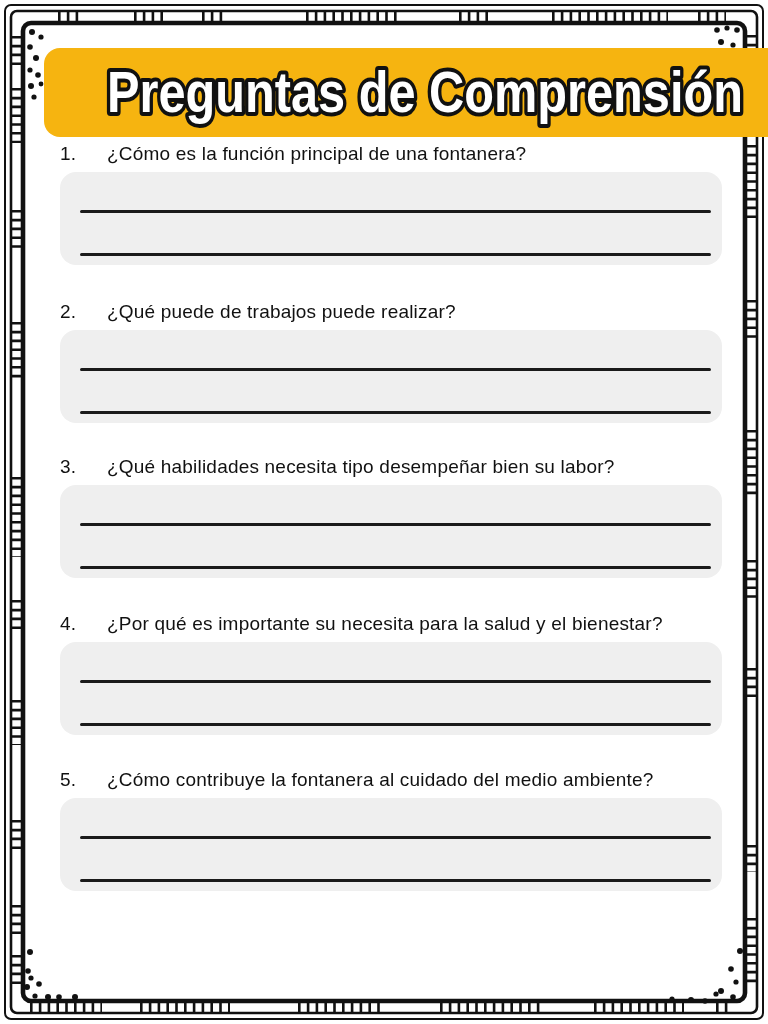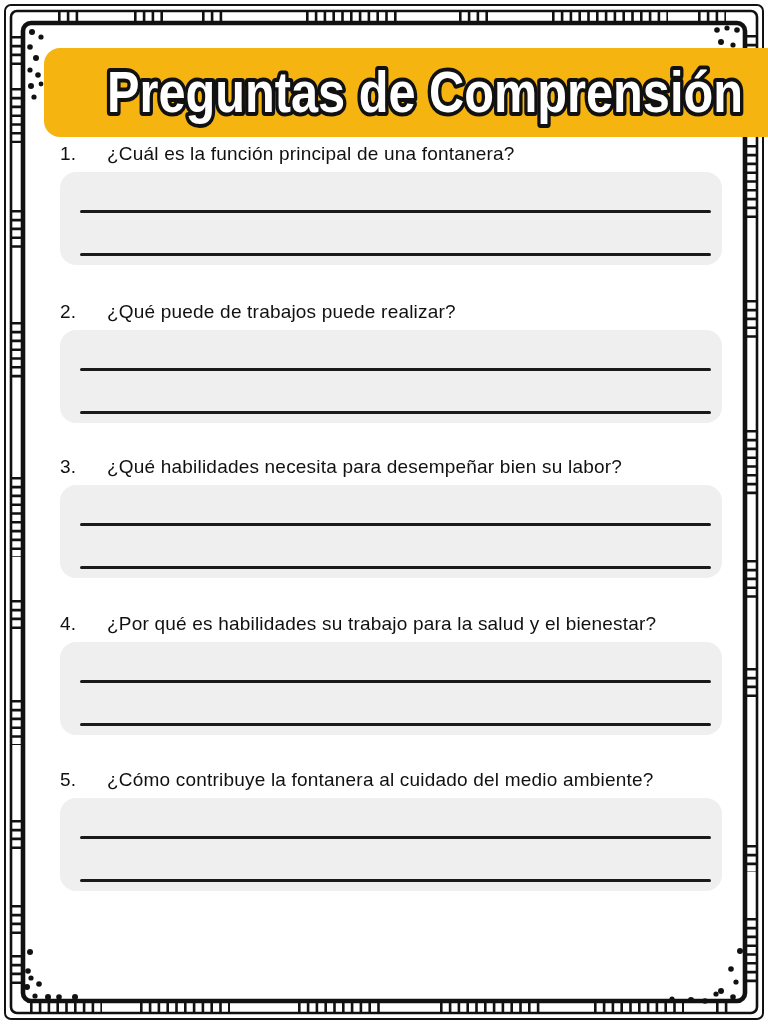--- a/index.html
+++ b/index.html
@@ -141,21 +141,21 @@
 
 <header class="banner">
   <svg class="banner-svg" viewBox="0 0 670 89" xmlns="http://www.w3.org/2000/svg">
     <text x="335" y="64" text-anchor="middle" textLength="636" lengthAdjust="spacingAndGlyphs">Preguntas de Comprensión</text>
   </svg>
 </header>
 
 <section class="question" style="top:142px">
   <div class="q-row">
     <span class="q-num">1.</span>
-    <span class="q-text">¿Cuál es la función principal de una fontanera?</span>
+    <span class="q-text">¿Cómo es la función principal de una fontanera?</span>
   </div>
   <div class="answer-box">
     <div class="answer-line line-1"></div>
     <div class="answer-line line-2"></div>
   </div>
 </section>
 
 <section class="question" style="top:300px">
   <div class="q-row">
     <span class="q-num">2.</span>
@@ -163,32 +163,32 @@
   </div>
   <div class="answer-box">
     <div class="answer-line line-1"></div>
     <div class="answer-line line-2"></div>
   </div>
 </section>
 
 <section class="question" style="top:455px">
   <div class="q-row">
     <span class="q-num">3.</span>
-    <span class="q-text">¿Qué habilidades necesita para desempeñar bien su labor?</span>
+    <span class="q-text">¿Qué habilidades necesita tipo desempeñar bien su labor?</span>
   </div>
   <div class="answer-box">
     <div class="answer-line line-1"></div>
     <div class="answer-line line-2"></div>
   </div>
 </section>
 
 <section class="question" style="top:612px">
   <div class="q-row">
     <span class="q-num">4.</span>
-    <span class="q-text">¿Por qué es habilidades su trabajo para la salud y el bienestar?</span>
+    <span class="q-text">¿Por qué es importante su necesita para la salud y el bienestar?</span>
   </div>
   <div class="answer-box">
     <div class="answer-line line-1"></div>
     <div class="answer-line line-2"></div>
   </div>
 </section>
 
 <section class="question" style="top:768px">
   <div class="q-row">
     <span class="q-num">5.</span>

